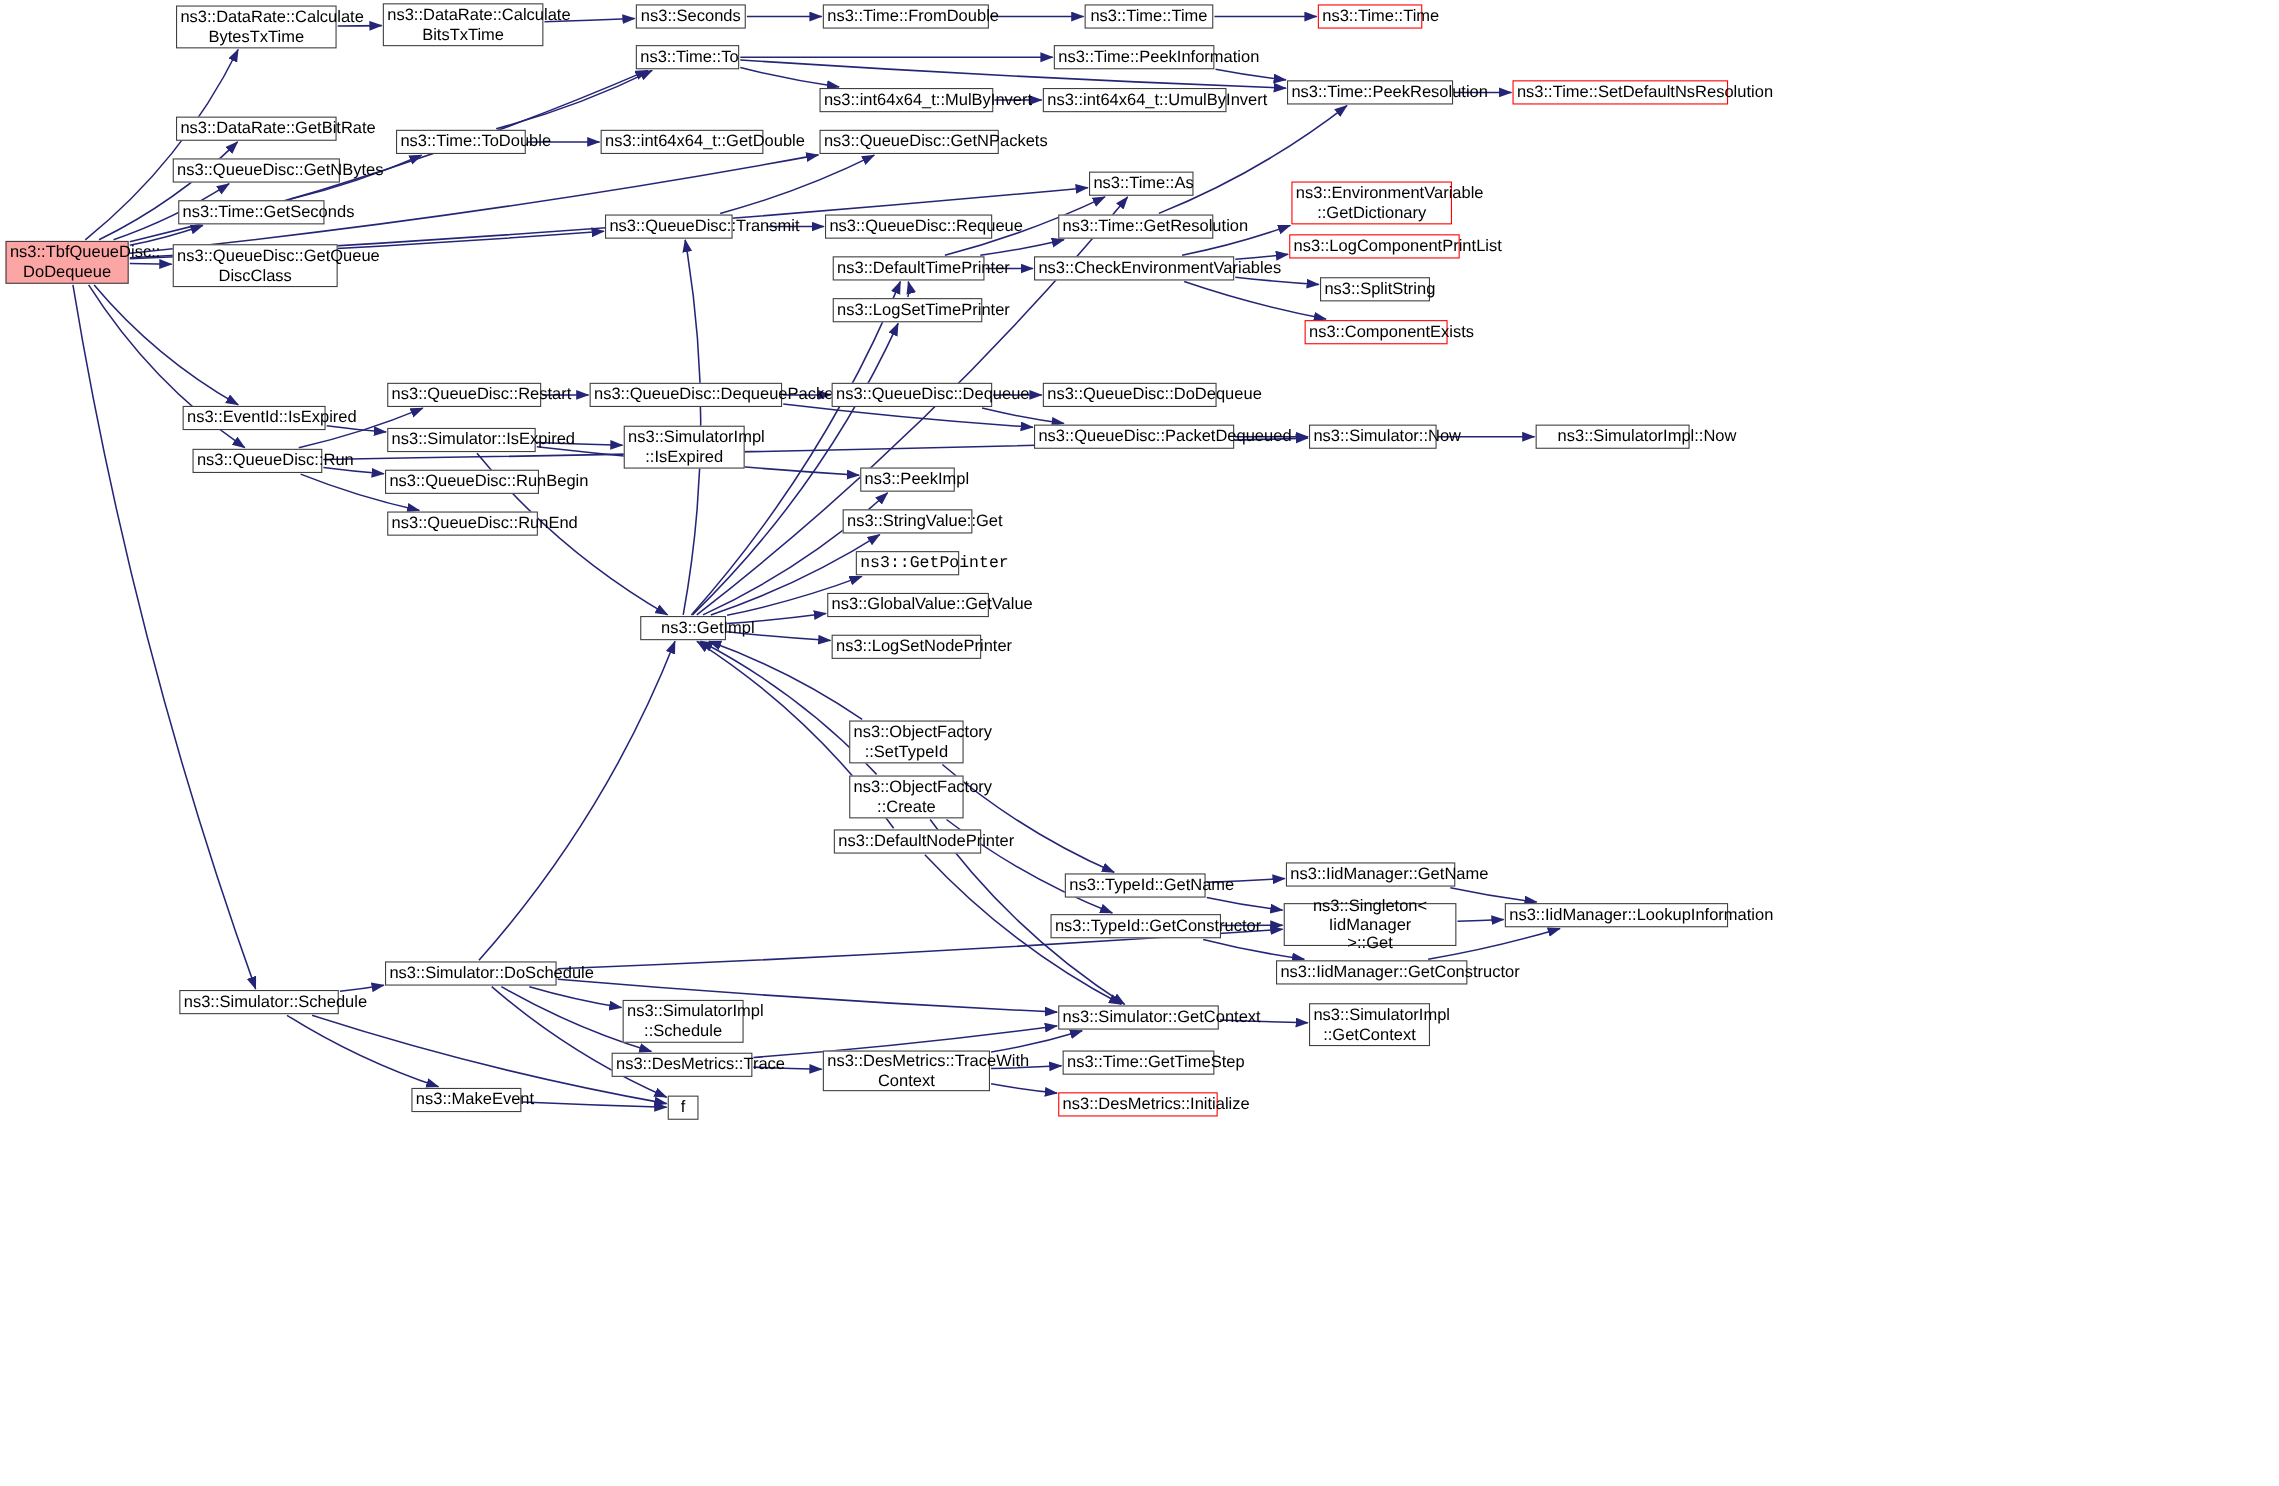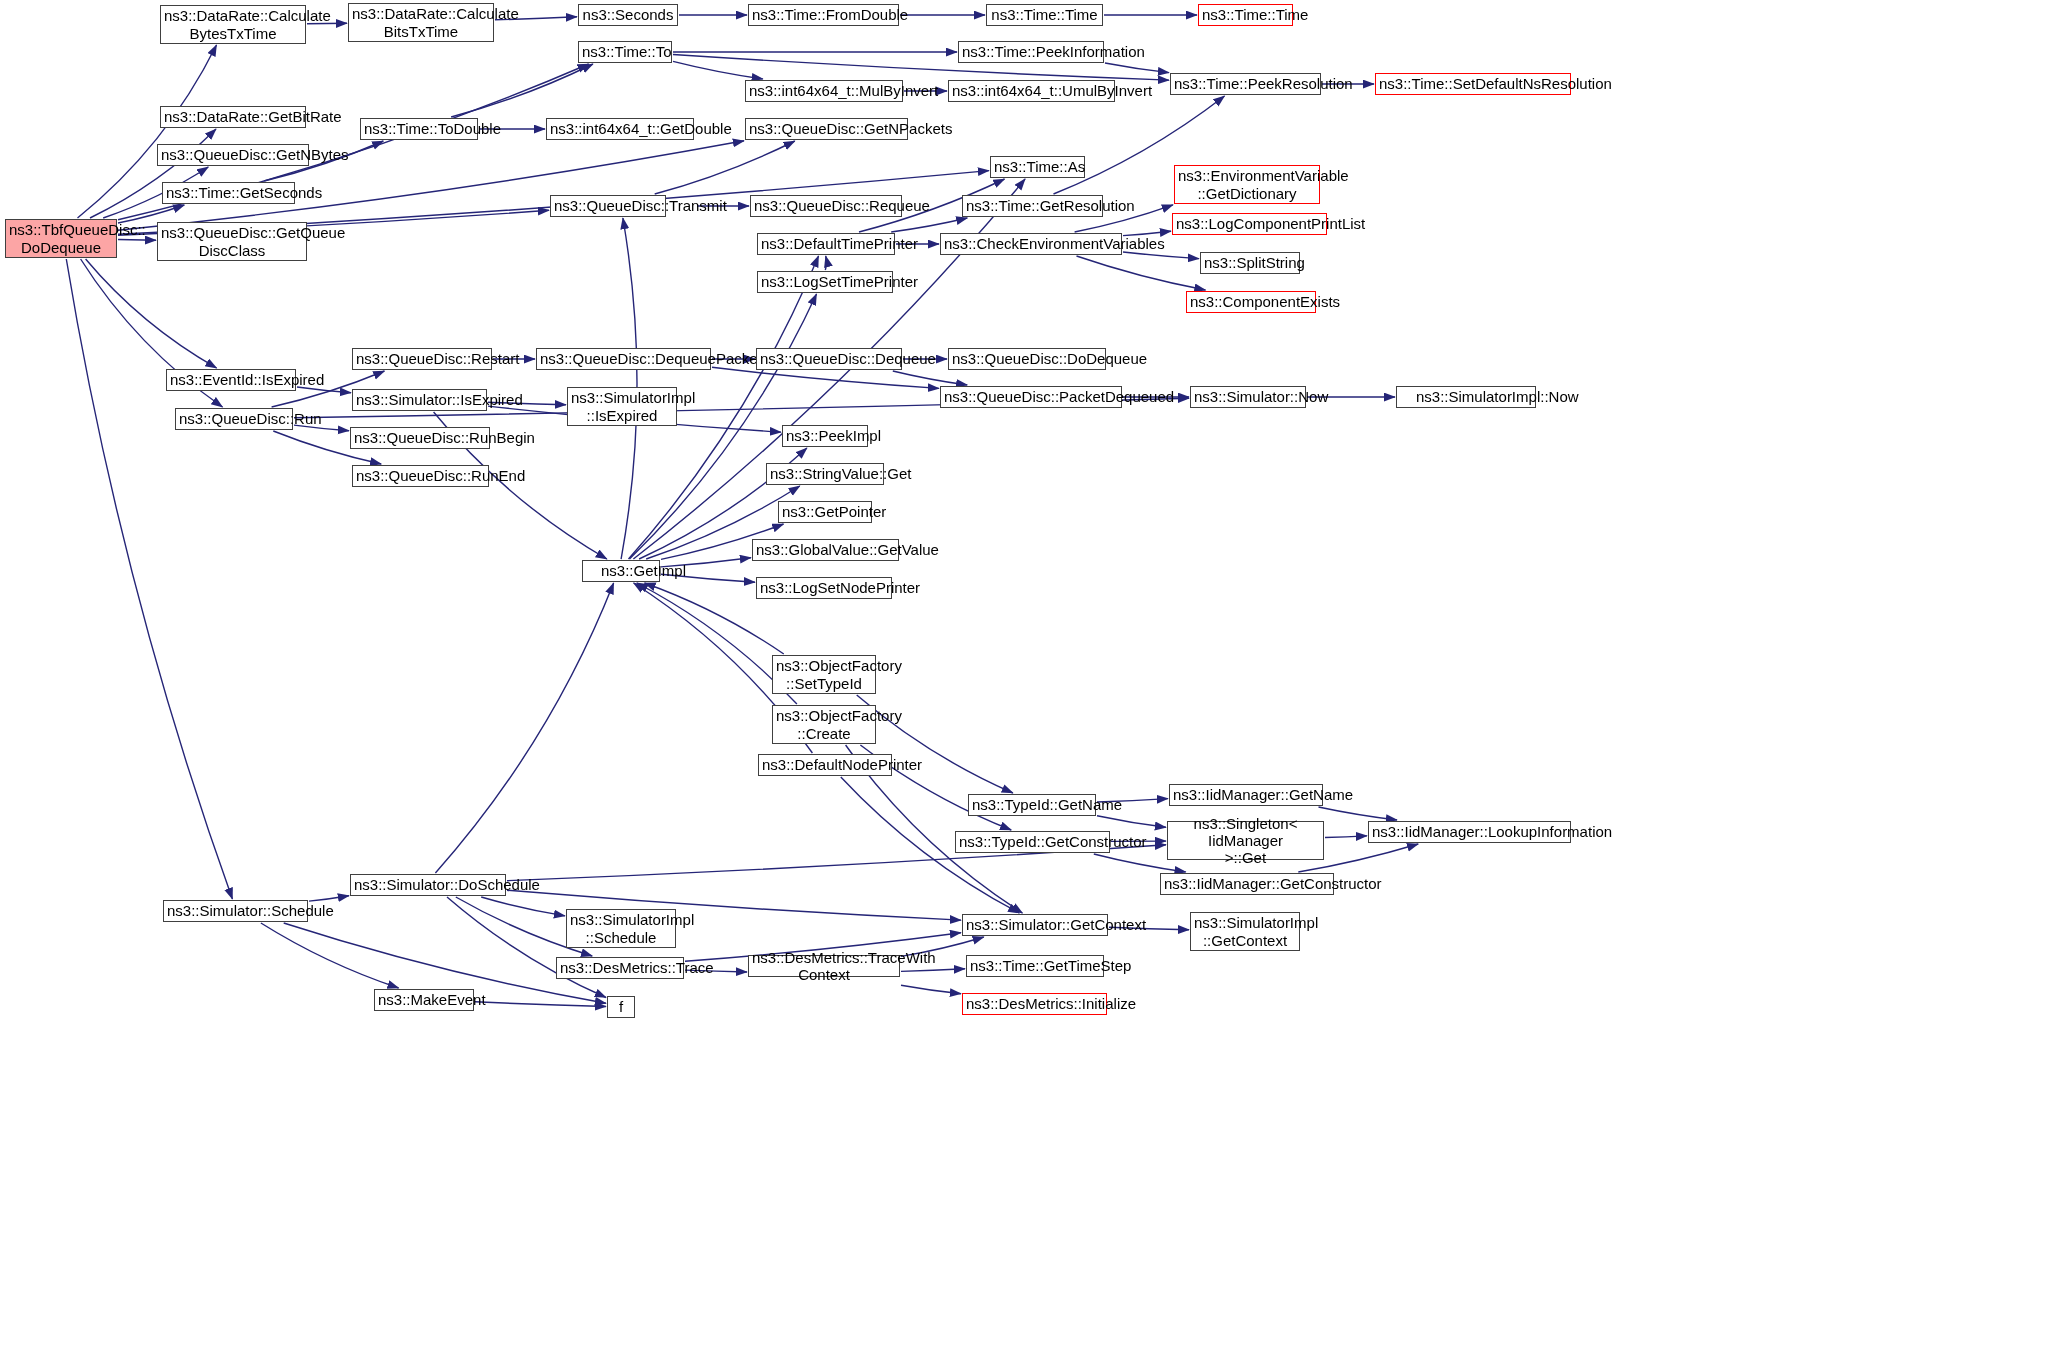--- a/index.html
+++ b/index.html
@@ -257,21 +257,21 @@
       </div>
       <div class="node" style="left: 350px; top: 427px; width: 140px; height: 22px;">
         <span class="lbl">ns3::QueueDisc::RunBegin</span>
       </div>
       <div class="node" style="left: 766px; top: 463px; width: 118px; height: 22px;">
         <span class="lbl">ns3::StringValue::Get</span>
       </div>
       <div class="node" style="left: 352px; top: 465px; width: 137px; height: 22px;">
         <span class="lbl">ns3::QueueDisc::RunEnd</span>
       </div>
-      <div class="node" style="left: 778px; top: 501px; width: 94px; height: 22px;">
+      <div class="node" style="left: 778px; top: 501px; width: 94px; height: 22px; font-family: Liberation Mono, monospace;">
         <span class="lbl">ns3::GetPointer</span>
       </div>
       <div class="node" style="left: 752px; top: 539px; width: 147px; height: 22px;">
         <span class="lbl">ns3::GlobalValue::GetValue</span>
       </div>
       <div class="node" style="left: 582px; top: 560px; width: 78px; height: 22px; padding-left: 18px;">
         <span class="lbl">ns3::GetImpl</span>
       </div>
       <div class="node" style="left: 756px; top: 577px; width: 136px; height: 22px;">
         <span class="lbl">ns3::LogSetNodePrinter</span>
@@ -319,21 +319,21 @@
       <div class="node" style="left: 962px; top: 914px; width: 146px; height: 22px;">
         <span class="lbl">ns3::Simulator::GetContext</span>
       </div>
       <div class="node" style="left: 1190px; top: 912px; width: 110px; height: 39px;">
         <span class="lbl">ns3::SimulatorImpl
 ::GetContext</span>
       </div>
       <div class="node" style="left: 556px; top: 957px; width: 128px; height: 22px;">
         <span class="lbl">ns3::DesMetrics::Trace</span>
       </div>
-      <div class="node" style="left: 748px; top: 955px; width: 152px; height: 22px;">
+      <div class="node" style="left: 748px; top: 955px; width: 152px; height: 37px;">
         <span class="lbl">ns3::DesMetrics::TraceWith
 Context</span>
       </div>
       <div class="node" style="left: 966px; top: 955px; width: 138px; height: 22px;">
         <span class="lbl">ns3::Time::GetTimeStep</span>
       </div>
       <div class="node" style="left: 374px; top: 989px; width: 100px; height: 22px;">
         <span class="lbl">ns3::MakeEvent</span>
       </div>
       <div class="node" style="left: 607px; top: 996px; width: 28px; height: 22px;">

